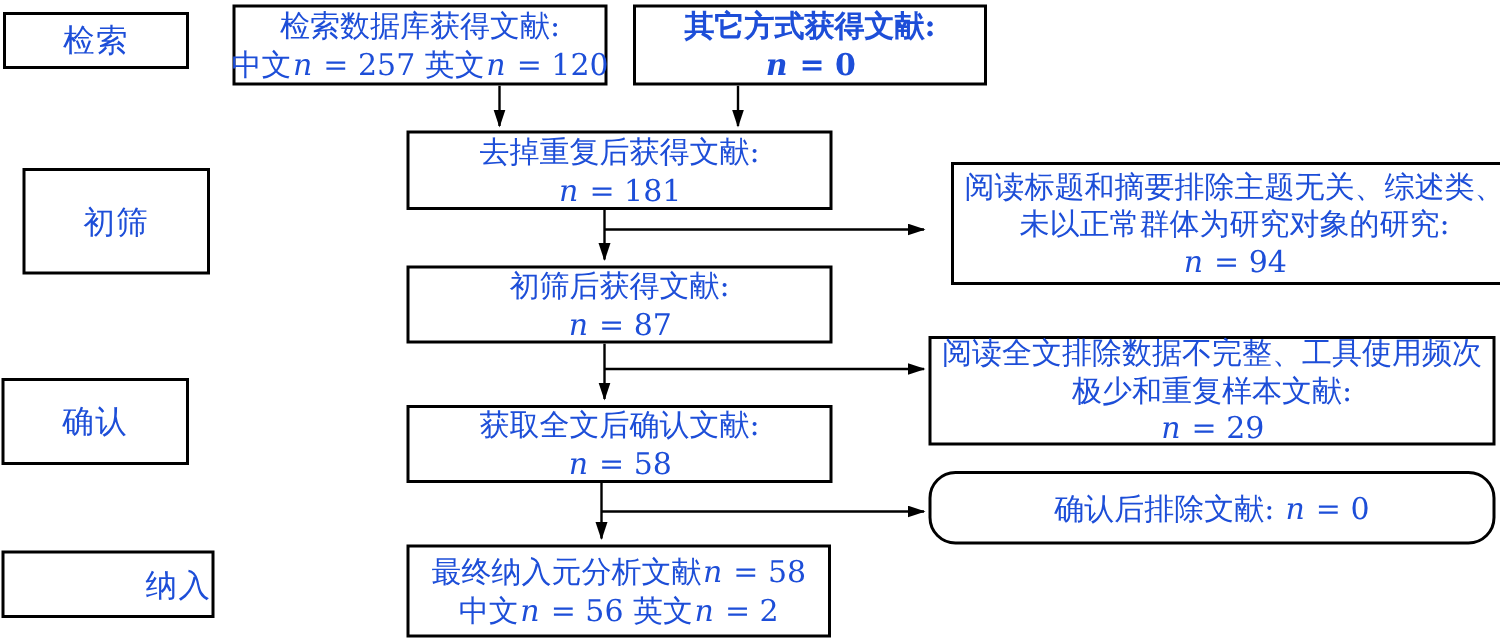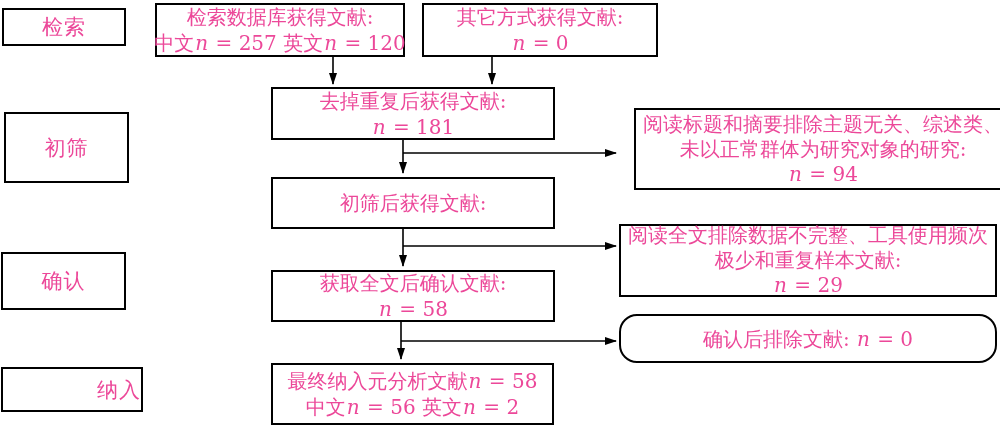--- a/index.html
+++ b/index.html
@@ -19,39 +19,39 @@
     position: absolute;
     border: 2px solid #000000;
     background: #ffffff;
     display: flex;
     flex-direction: column;
     justify-content: center;
     align-items: center;
     text-align: center;
     font-size: 20px;
     line-height: 26px;
-    color: #ec4899;
+    color: #1d4ed8;
   }
   .box .line { white-space: nowrap; }
   .box .line i {
     font-style: italic;
     font-family: "DejaVu Serif", "Liberation Serif", serif;
     padding: 0 1px;
   }
   .stage { font-size: 21px; letter-spacing: 1px; }
 
   
   .stage-search  { left: 2px;  top: 8px;   width: 124px; height: 38px; }
-  .stage-screen  { left: 4px;  top: 112px; width: 125px; height: 71px; }
+  .stage-screen  { left: 15px;  top: 112px; width: 125px; height: 71px; }
   .stage-confirm { left: 1px;  top: 252px; width: 125px; height: 58px; }
   .stage-include { left: 1px;  top: 367px; width: 142px; height: 45px; align-items: flex-end; }
 
   
   .box-db-search { left: 155px; top: 3px;   width: 250px; height: 54px; }
-  .box-other     { left: 422px; top: 3px;   width: 236px; height: 54px; }
+  .box-other     { left: 422px; top: 3px;   width: 236px; height: 54px; font-weight: bold; }
   .box-dedup     { left: 271px; top: 87px;  width: 284px; height: 53px; }
   .box-initial   { left: 271px; top: 177px; width: 284px; height: 52px; }
   .box-fulltext  { left: 271px; top: 270px; width: 284px; height: 52px; }
   .box-final     { left: 271px; top: 363px; width: 283px; height: 62px; }
 
   
   .box-excl1 { left: 619px; top: 108px; width: 378px; height: 82px; line-height: 25px; margin-left: 15px; }
   .box-excl2 { left: 619px; top: 224px; width: 378px; height: 73px; line-height: 25px; }
   .box-excl3 { left: 619px; top: 314px; width: 378px; height: 49px; border-radius: 18px; }
 
@@ -112,20 +112,21 @@
     <div class="line">其它方式获得文献:</div>
     <div class="line"><i>n</i> = 0</div>
   </div>
 
   <div class="box box-dedup">
     <div class="line">去掉重复后获得文献:</div>
     <div class="line"><i>n</i> = 181</div>
   </div>
   <div class="box box-initial">
     <div class="line">初筛后获得文献:</div>
+    <div class="line"><i>n</i> = 87</div>
   </div>
   <div class="box box-fulltext">
     <div class="line">获取全文后确认文献:</div>
     <div class="line"><i>n</i> = 58</div>
   </div>
   <div class="box box-final">
     <div class="line">最终纳入元分析文献<i>n</i> = 58</div>
     <div class="line">中文<i>n</i> = 56 英文<i>n</i> = 2</div>
   </div>
 

